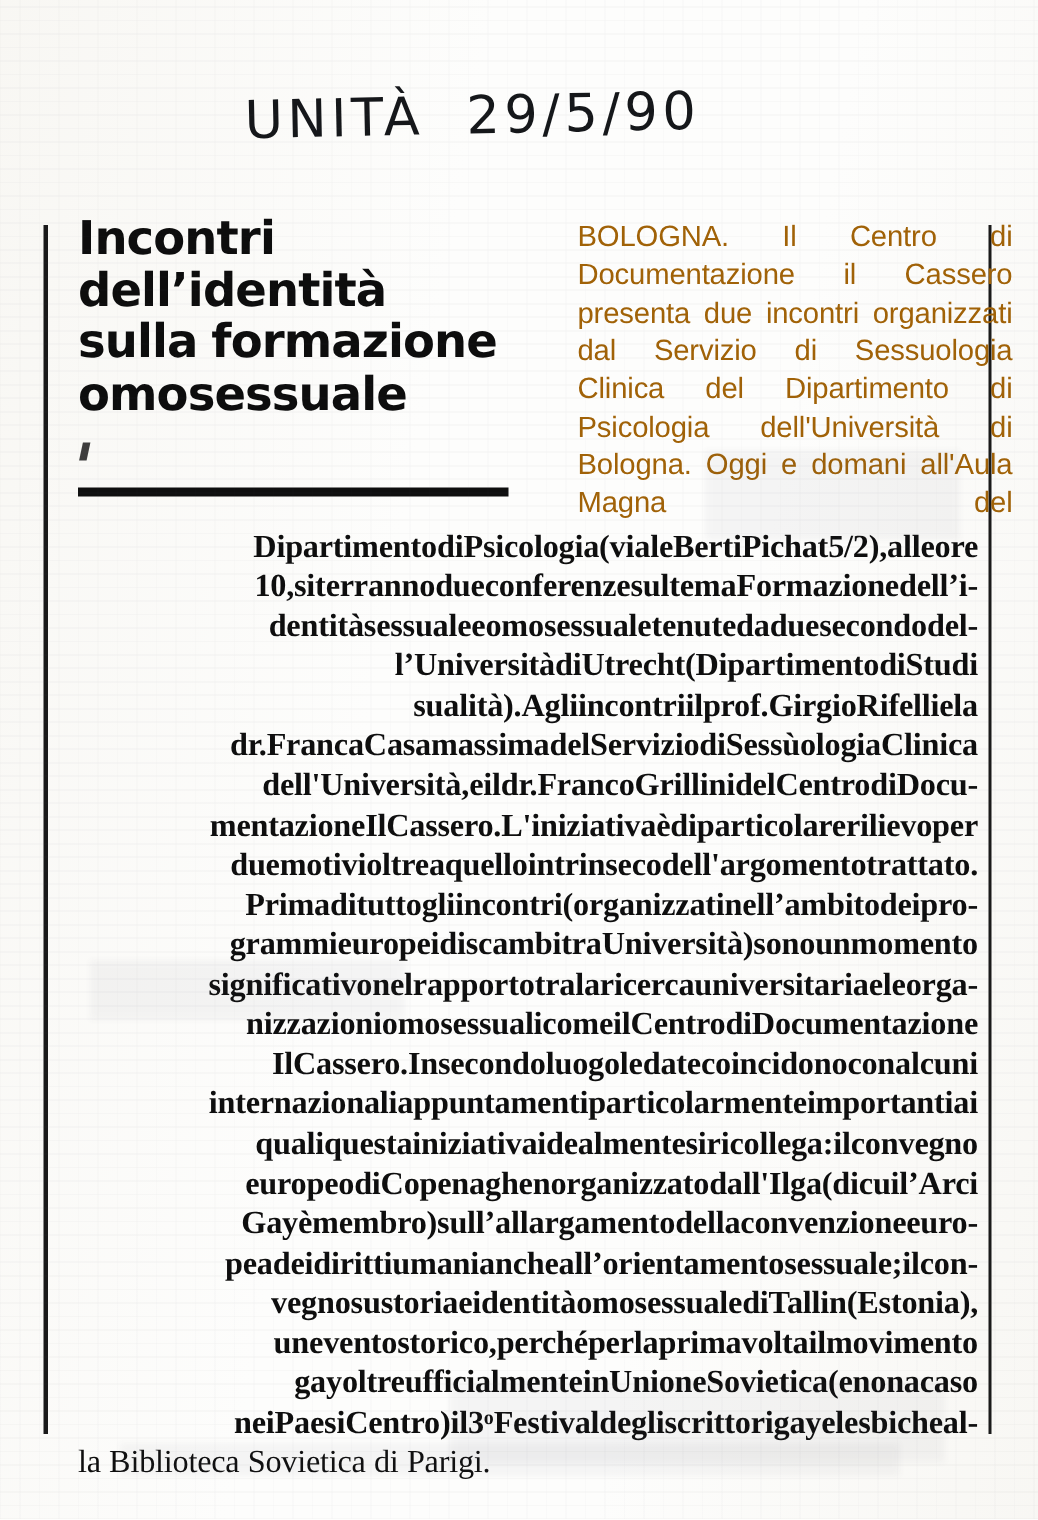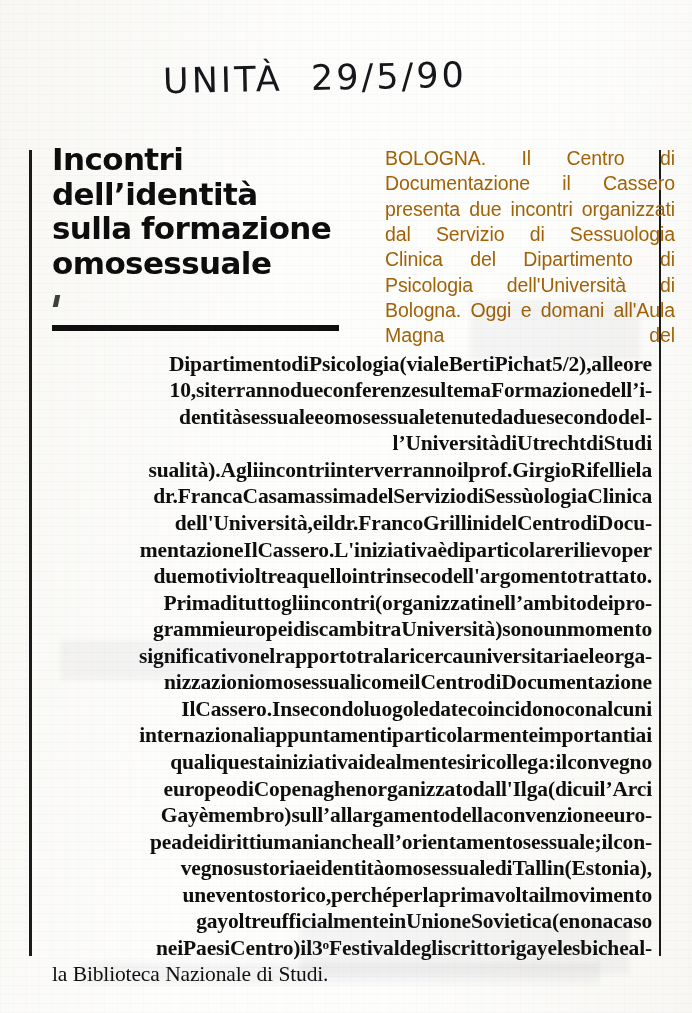--- a/index.html
+++ b/index.html
@@ -229,28 +229,28 @@
             <i>tenute</i>
             <i>da</i>
             <i>due</i>
             <i>secondo</i>
             <i>del-</i>
           </span>
           <span class="ln j">
             <i>l’Università</i>
             <i>di</i>
             <i>Utrecht</i>
+            <i>(Dipartimento</i>
             <i>di</i>
             <i>Studi</i>
           </span>
           <span class="ln j">
             <i>sualità).</i>
             <i>Agli</i>
             <i>incontri</i>
-            <i>interverranno</i>
             <i>il</i>
             <i>prof.</i>
             <i>Girgio</i>
             <i>Rifelli</i>
             <i>e</i>
             <i>la</i>
           </span>
           <span class="ln j">
             <i>dr.</i>
             <i>Franca</i>
@@ -438,21 +438,21 @@
             <i>il</i>
             <i>3<sup class="ord">o</sup></i>
             <i>Festival</i>
             <i>degli</i>
             <i>scrittori</i>
             <i>gay</i>
             <i>e</i>
             <i>lesbiche</i>
             <i>al-</i>
           </span>
-          <span class="ln">la Biblioteca Nazionale di Studi.</span>
+          <span class="ln">la Biblioteca Sovietica di Parigi.</span>
         </p>
     </div>
 
   </div>
 
   <div class="ghost-blob" style="left:470px; top:300px; width:170px; height:60px;"></div>
   <div class="ghost-blob" style="left:60px;  top:640px; width:210px; height:40px;"></div>
   <div class="ghost-blob" style="left:300px; top:920px; width:330px; height:55px;"></div>
   <div class="ghost-blob" style="left:80px;  top:962px; width:520px; height:22px;"></div>
   <div class="ghost-layer"></div>

